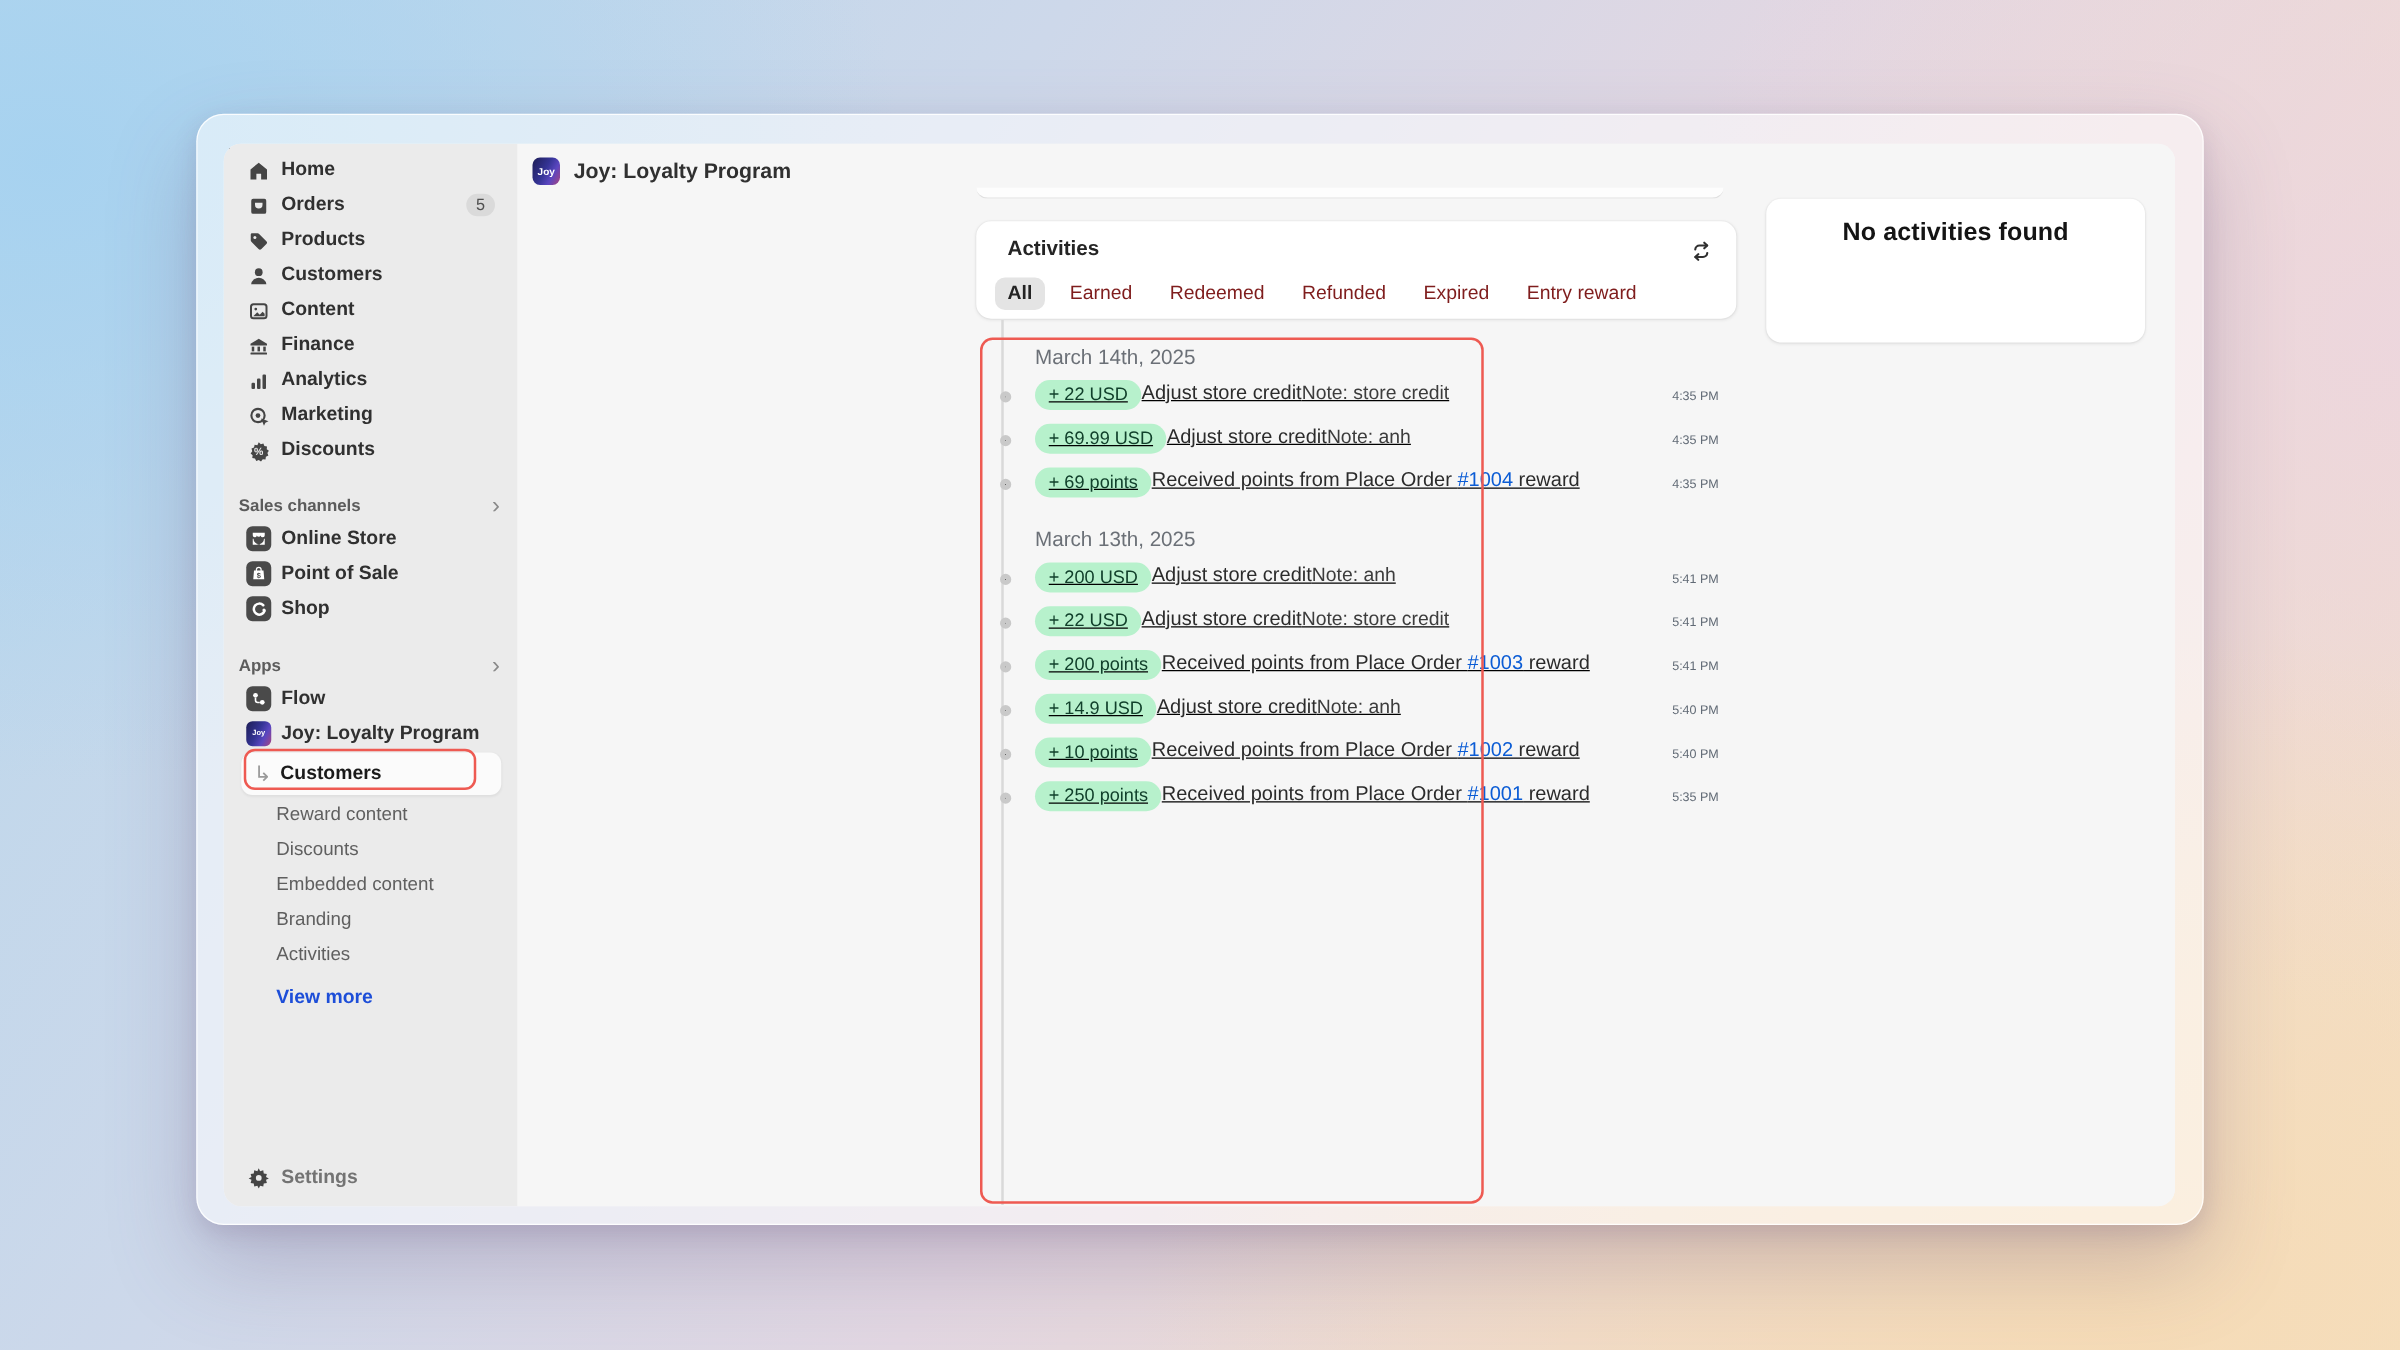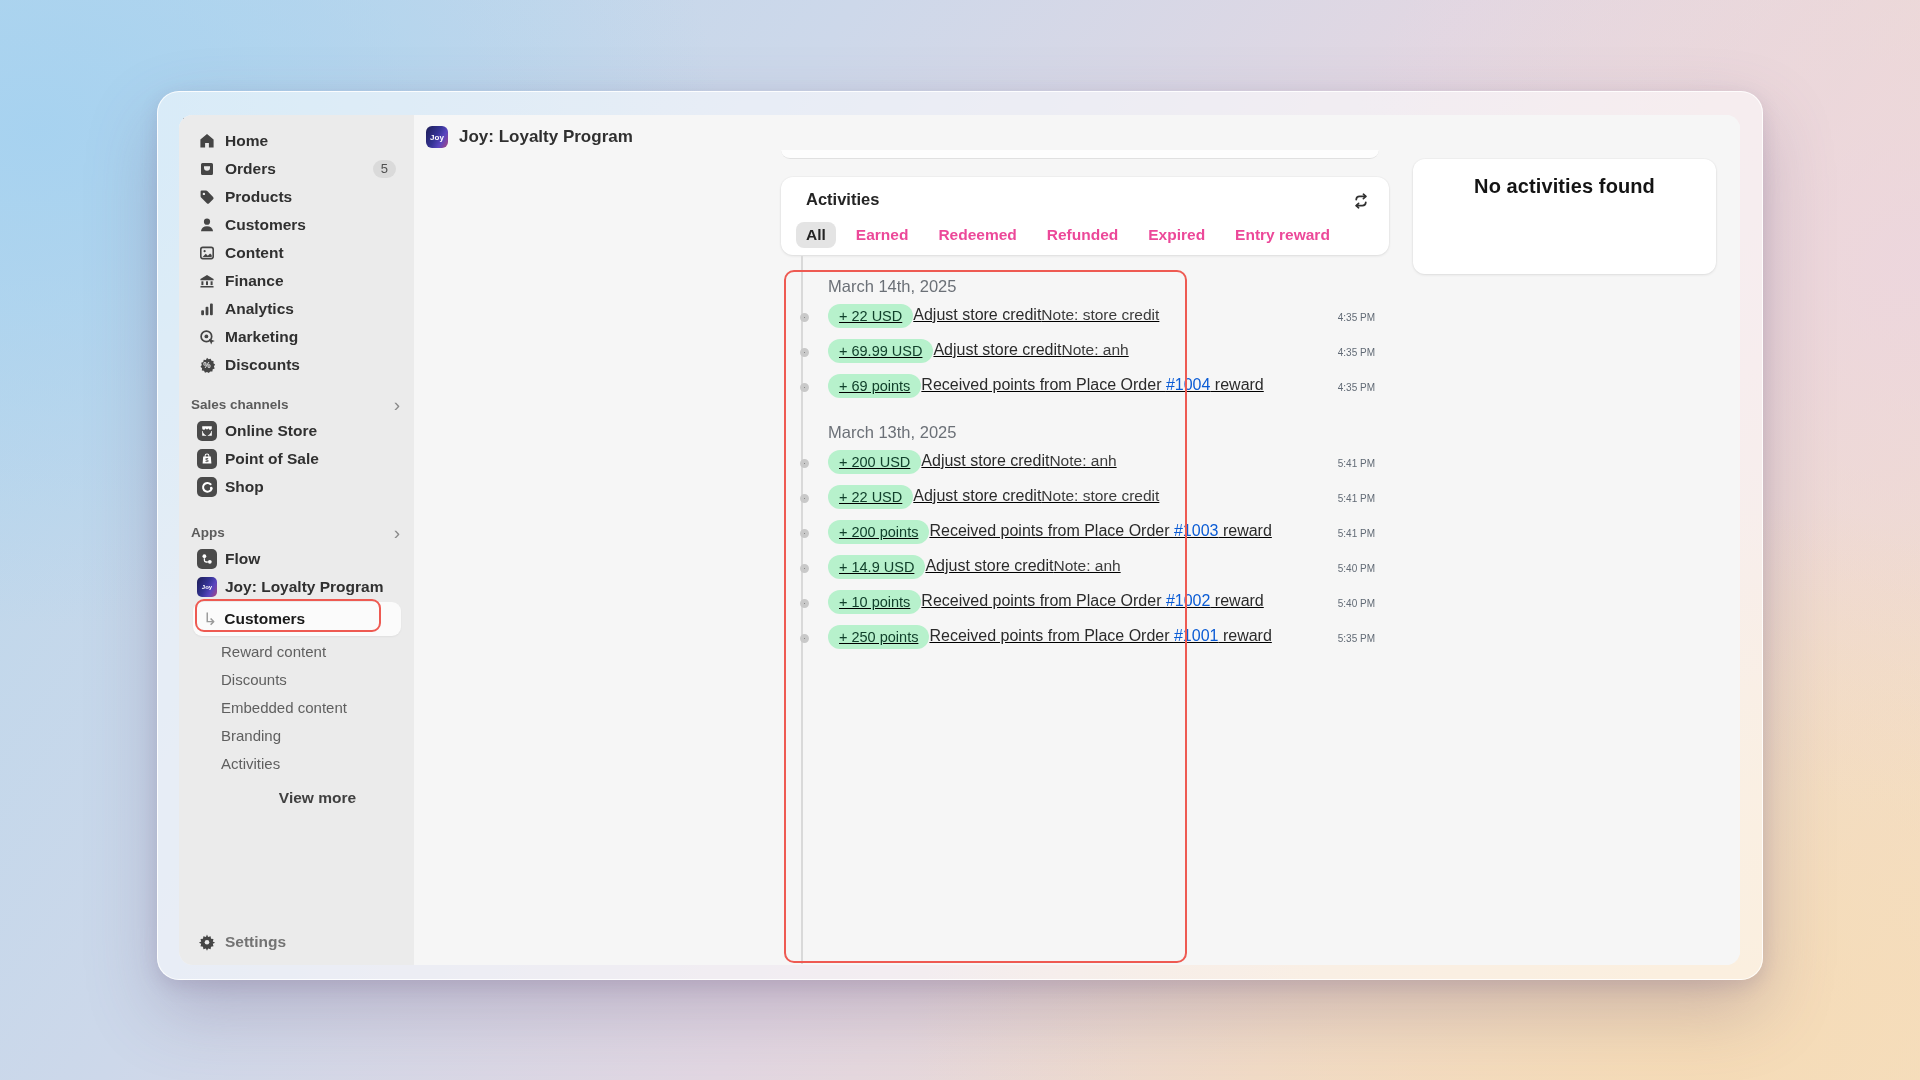--- a/index.html
+++ b/index.html
@@ -21,21 +21,21 @@
   }
   .app {
     position:absolute; left:21px; top:23px; right:22px; bottom:14px;
     border-radius:14px; overflow:hidden; background:#f6f6f6; display:flex;
   }
   
   .sidebar { width:235px; background:#ebebeb; position:relative; flex:none; }
   .corner-sliver { position:absolute; left:-3px; top:-4px; width:8px; height:8px; background:#3a3a3a; border-radius:1px; }
   .nav { margin-top:12px; }
   .nav-row {
-    height:28px; display:flex; align-items:center; padding-left:18px;
+    height:28px; display:flex; align-items:flex-start; padding-left:18px;
     font-size:15.5px; font-weight:600; color:#303030; cursor:pointer;
   }
   .nav-row .ic { width:20px; height:20px; flex:none; margin-right:8px; display:flex; align-items:center; justify-content:center; }
   .nav-badge {
     margin-left:auto; margin-right:18px; background:#dadada; color:#505050;
     font-size:13px; font-weight:500; border-radius:9px; padding:1px 8px; line-height:16px;
   }
   .sec-head {
     height:26px; margin-top:12px; display:flex; align-items:center;
     padding:0 14px 0 12px; font-size:13.5px; font-weight:600; color:#5c5c5c;
@@ -48,21 +48,21 @@
   }
   .chan-row { height:28px; display:flex; align-items:center; padding-left:18px; font-size:15.5px; font-weight:600; color:#303030; cursor:pointer; }
   .chan-row .sq, .nav-row .sq { width:20px; height:20px; border-radius:5px; background:#4a4a4a; flex:none; margin-right:8px; display:flex; align-items:center; justify-content:center; }
   .active-sub {
     position:relative; height:34px; margin:1px 13px 1px 14px; background:#fbfbfb; border-radius:9px;
     display:flex; align-items:center; padding-left:10px; cursor:pointer;
     box-shadow:0 1px 2px rgba(0,0,0,.05);
   }
   .active-sub .ret { color:#9a9a9a; font-size:17px; margin-right:7px; line-height:1; }
   .active-sub .lbl { font-size:15.5px; font-weight:700; color:#1a1a1a; }
-  .viewmore-row { height:30px; margin-top:6px; display:flex; align-items:center; padding-left:42px; font-size:15.5px; font-weight:600; color:#404040; cursor:pointer;justify-content:center; }
+  .viewmore-row { height:30px; margin-top:6px; display:flex; align-items:center; padding-left:42px; font-size:15.5px; font-weight:600; color:#1d4ed8; cursor:pointer; }
   .settings-row { position:absolute; left:0; right:0; bottom:8px; height:30px; display:flex; align-items:center; padding-left:18px; font-size:15.5px; font-weight:600; color:#737373; cursor:pointer; }
   .settings-row .ic { width:20px; height:20px; margin-right:8px; display:flex; align-items:center; justify-content:center; }
   .sidebar-red-ring {
     position:absolute; left:16px; top:484px; width:186px; height:33px;
     border:2px solid #ee5a52; border-radius:9px; pointer-events:none; z-index:6;
   }
   
   .main { flex:1; position:relative; background:#f6f6f6; }
   .topbar { position:absolute; left:0; top:0; right:0; height:44px; display:flex; align-items:center; }
   .joy-ic {
@@ -72,21 +72,21 @@
   }
   .topbar-title { margin-left:11px; font-size:17px; font-weight:600; color:#303030; }
   .clipped-card { position:absolute; left:367px; top:35px; width:598px; height:9px; background:#fdfdfd; border-bottom:1px solid #e0e0e0; border-radius:0 0 10px 10px; }
   .act-card {
     position:absolute; left:367px; top:62px; width:608px; height:78px;
     background:#ffffff; border-radius:12px; box-shadow:0 1px 3px rgba(0,0,0,.09), 0 0 0 1px rgba(0,0,0,.02);
   }
   .act-title { position:absolute; left:25px; top:13px; font-size:16.5px; font-weight:700; color:#242424; }
   .refresh-btn { position:absolute; right:16px; top:12px; width:24px; height:24px; display:flex; align-items:center; justify-content:center; cursor:pointer; border-radius:6px; }
   .tabs { position:absolute; left:15px; top:45px; display:flex; align-items:center; gap:10px; }
-  .tab { font-size:15.5px; color:#ec4899; font-weight:700; padding:4px 10px; border-radius:8px; cursor:pointer; white-space:nowrap; }
+  .tab { font-size:15.5px; color:#7f1d1d; font-weight:400; padding:4px 10px; border-radius:8px; cursor:pointer; white-space:nowrap; }
   .tab.selected { background:#e4e4e4; color:#242424; font-weight:600; }
   .empty-panel {
     position:absolute; left:999px; top:44px; width:303px; height:115px;
     background:#ffffff; border-radius:12px; box-shadow:0 1px 3px rgba(0,0,0,.09), 0 0 0 1px rgba(0,0,0,.02);
     text-align:center; padding-top:16px;
   }
   .empty-panel .txt { font-size:20px; font-weight:700; color:#141414; letter-spacing:.1px; }
   
   .timeline { position:absolute; left:367px; top:141px; width:608px; }
   .tl-line { position:absolute; left:20px; top:0; width:2px; height:708px; background:#d9d9d9; }

